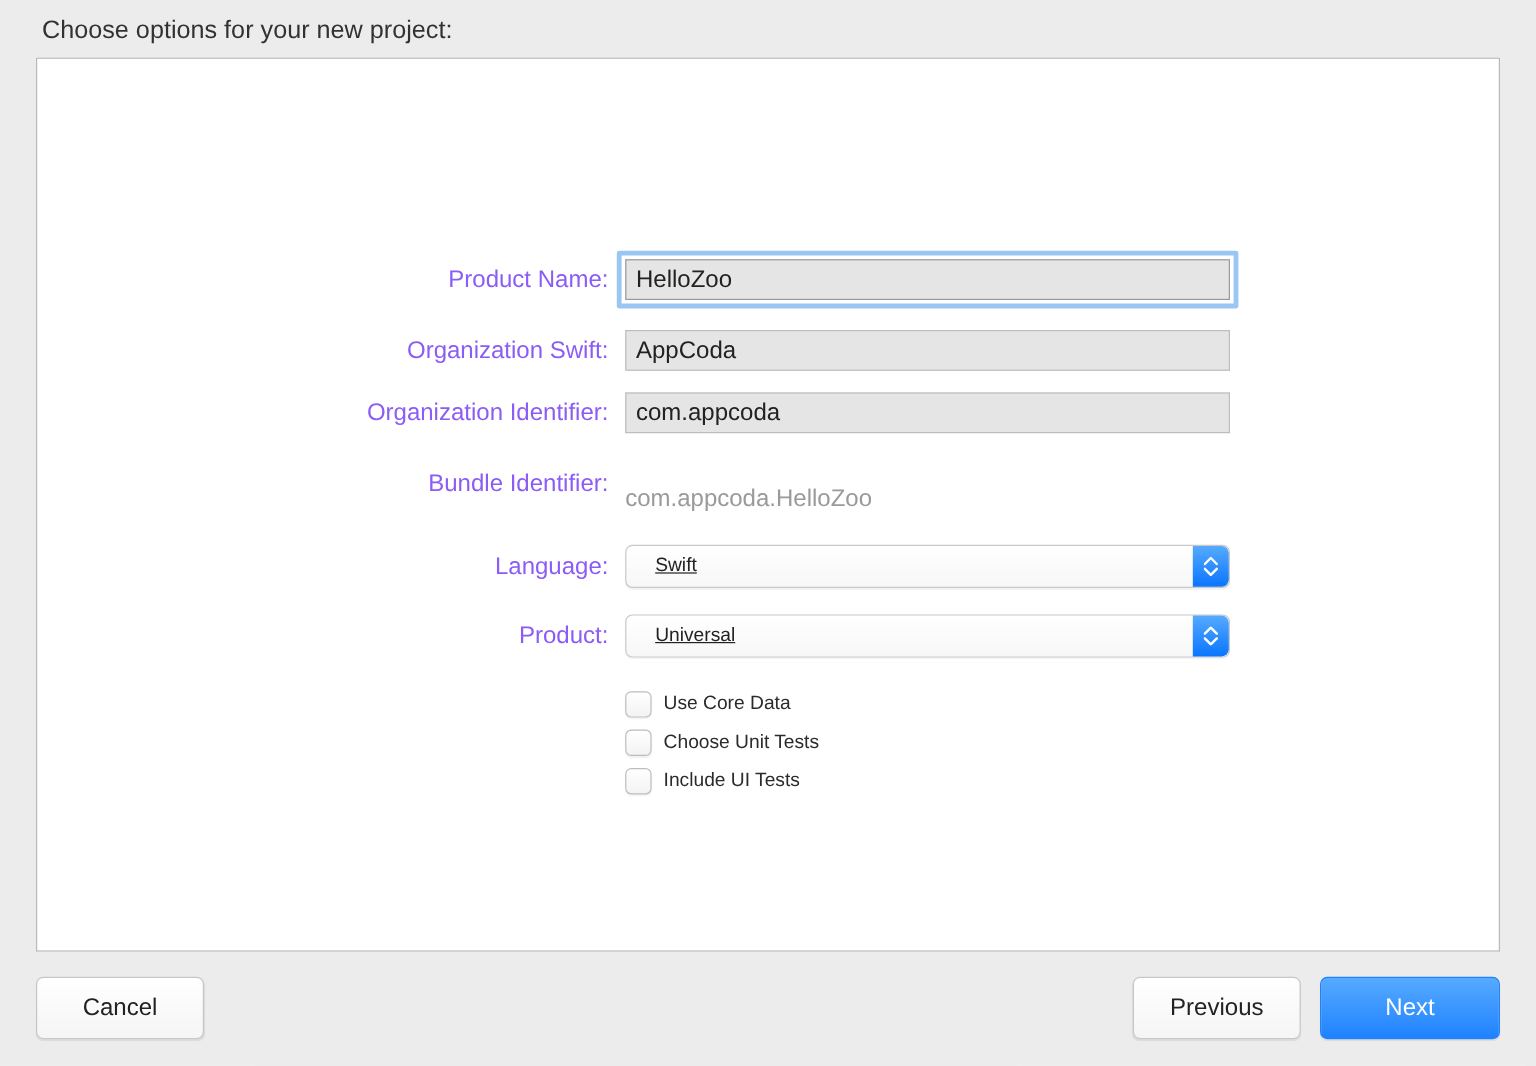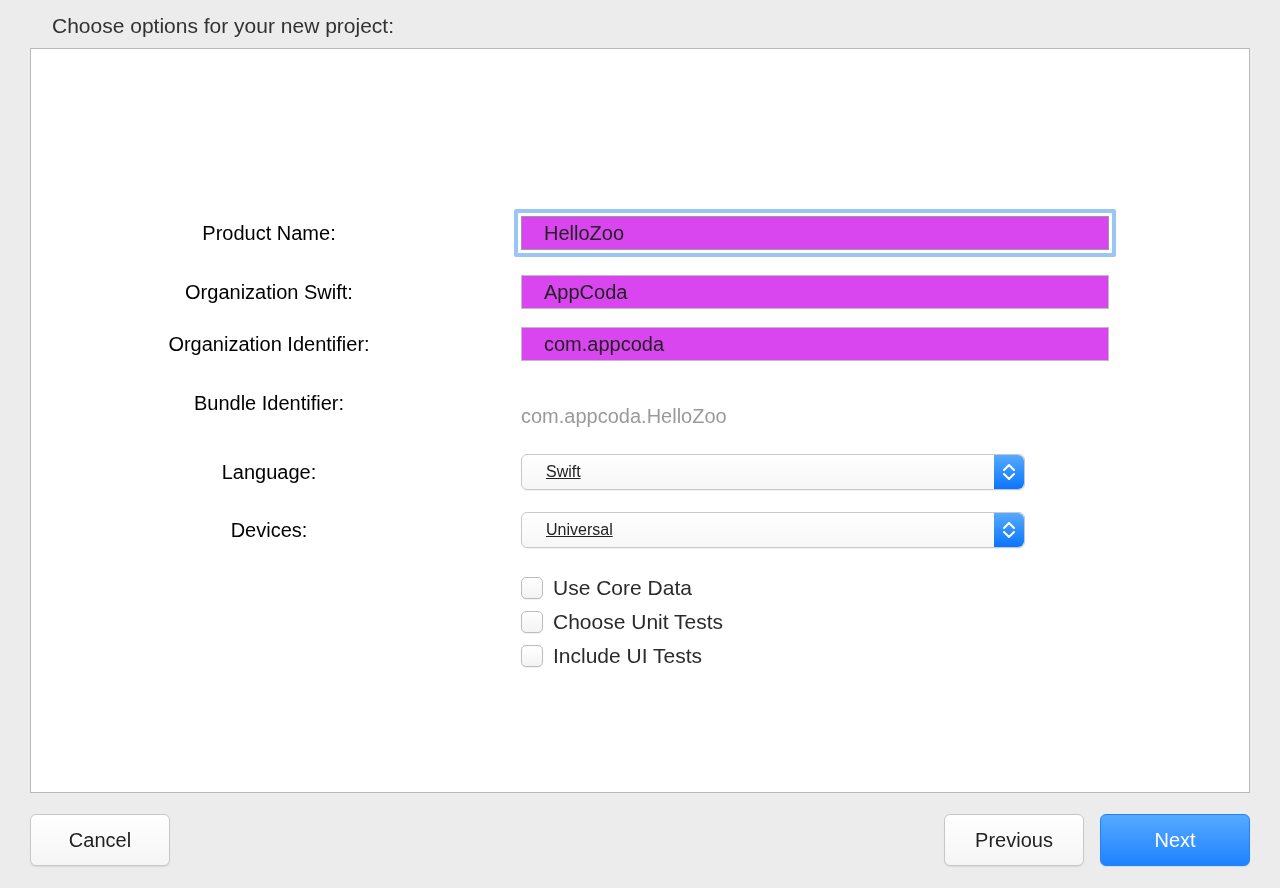--- a/index.html
+++ b/index.html
@@ -12,21 +12,21 @@
     font-size: 20px;
   }
   .sheet {
     position: relative;
     width: 1280px;
     height: 888px;
     padding-top: 14px;
   }
   .sheet-title {
     font-size: 21px;
-    margin: 0 0 10px 52px;
+    margin: 0 0 10px 35px;
     color: #323232;
     font-weight: 400;
   }
   .options-panel {
     margin: 0 30px;
     background: #ffffff;
     border: 1px solid #b9b9b9;
     height: 745px;
     position: relative;
   }
@@ -35,36 +35,36 @@
     top: 160px;
     left: 0; right: 0;
   }
   .row {
     display: flex;
     align-items: center;
     margin-bottom: 18px;
   }
   .lbl {
     width: 490px;
-    text-align: center;
+    text-align: right;
     padding-right: 14px;
     font-size: 20px;
-    color: #000000;
+    color: #8b5cf6;
   }
   .ctrl {
     width: 510px;
   }
   input.text-field {
-    width: 588px;
+    width: 504px;
     height: 34px;
     border: 1px solid #bdbdbd;
-    padding: 2px 22px;
+    padding: 2px 8px;
     font-size: 20px;
     font-family: inherit;
-    background: #d946ef;
+    background: #e5e5e5;
     color: #222;
     outline: none;
   }
   .focus-wrap {
     display: inline-block;
     padding: 3px;
     border: 4px solid #99c6f3;
     border-radius: 2px;
     margin-left: -7px;
   }
@@ -111,21 +111,21 @@
   }
   .checkbox {
     width: 22px; height: 22px;
     border: 1px solid #bcbcbc;
     border-radius: 5px;
     background: linear-gradient(#ffffff,#f3f3f3);
     box-shadow: 0 1px 1px rgba(0,0,0,0.06);
     margin-right: 10px;
     cursor: default;
   }
-  .check-label { font-size: 21px; color: #2b2b2b; }
+  .check-label { font-size: 16px; color: #2b2b2b; }
   .footer {
     position: absolute;
     left: 0; right: 0;
     bottom: 22px;
     display: flex;
     align-items: center;
     padding: 0 30px;
   }
   .spacer { flex: 1; }
   .btn {
@@ -199,21 +199,21 @@
                 </svg>
               <svg width="12" height="8" viewBox="0 0 12 8">
                   <path d="M1 2 L6 7 L11 2" stroke="#fff" stroke-width="2" fill="none" stroke-linecap="round" stroke-linejoin="round"></path>
                 </svg>
             </span>
           </div>
         </div>
       </div>
 
       <div class="row" style="margin-top:22px; margin-bottom:28px;">
-        <div class="lbl">Devices:</div>
+        <div class="lbl">Product:</div>
         <div class="ctrl">
           <div class="popup">
             <span>Universal</span>
             <span class="popup-arrows">
               <svg width="12" height="8" viewBox="0 0 12 8">
                   <path d="M1 6 L6 1 L11 6" stroke="#fff" stroke-width="2" fill="none" stroke-linecap="round" stroke-linejoin="round"></path>
                 </svg>
               <svg width="12" height="8" viewBox="0 0 12 8">
                   <path d="M1 2 L6 7 L11 2" stroke="#fff" stroke-width="2" fill="none" stroke-linecap="round" stroke-linejoin="round"></path>
                 </svg>

